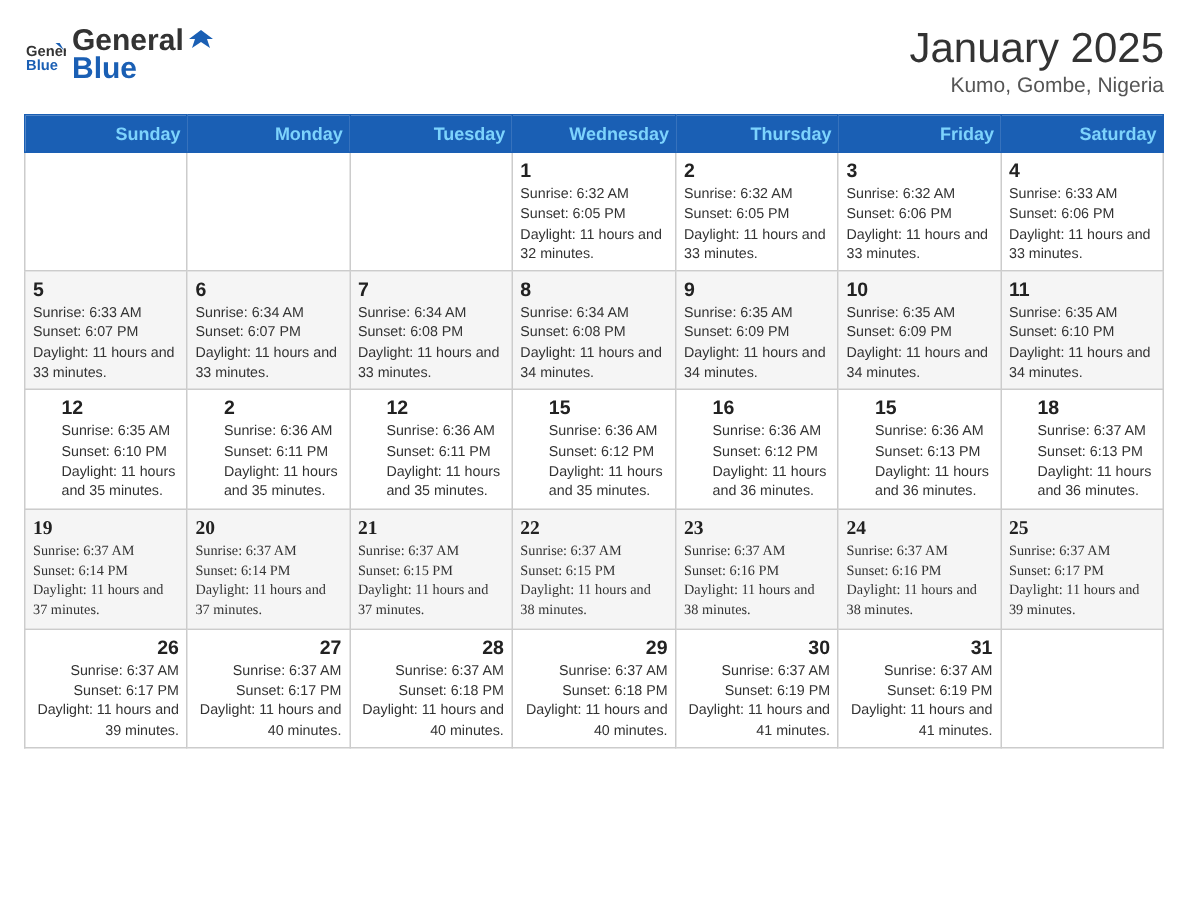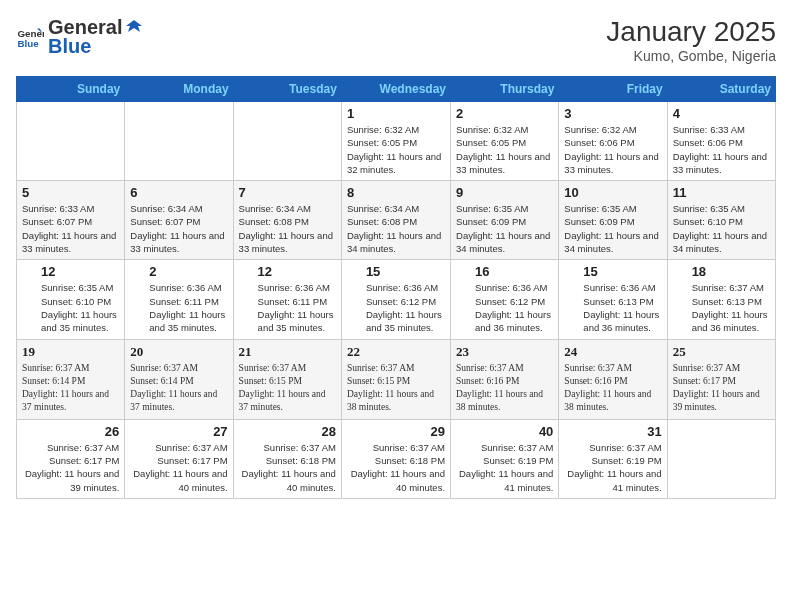--- a/index.html
+++ b/index.html
@@ -368,21 +368,21 @@
         </td>
         <td>
           <span class="day-num">29</span>
         <div class="day-info">
           <span>Sunrise: 6:37 AM</span><br>
           <span>Sunset: 6:18 PM</span><br>
           <span>Daylight: 11 hours and 40 minutes.</span>
         </div>
         </td>
         <td>
-          <span class="day-num">40</span>
+          <span class="day-num">30</span>
         <div class="day-info">
           <span>Sunrise: 6:37 AM</span><br>
           <span>Sunset: 6:19 PM</span><br>
           <span>Daylight: 11 hours and 41 minutes.</span>
         </div>
         </td>
         <td>
           <span class="day-num">31</span>
         <div class="day-info">
           <span>Sunrise: 6:37 AM</span><br>

